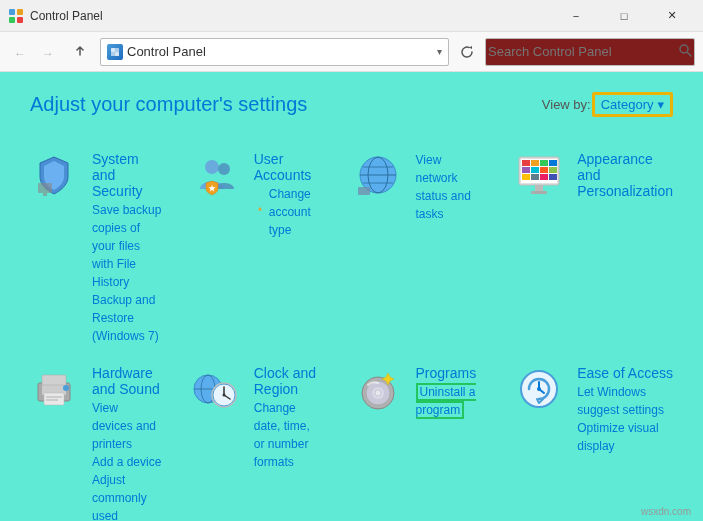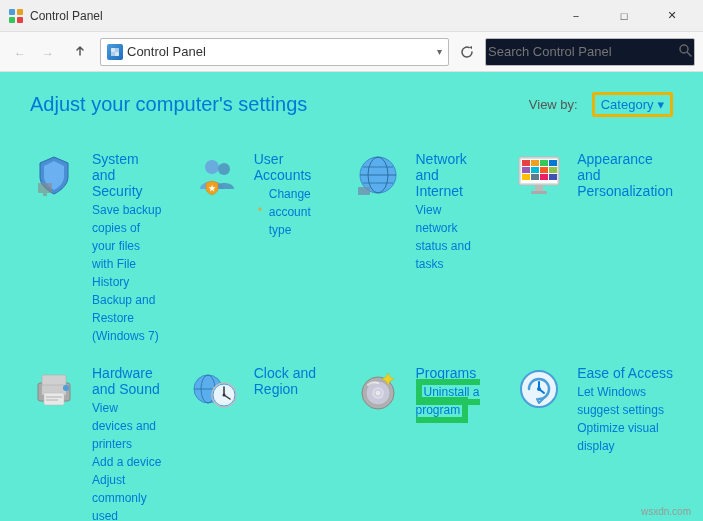--- a/index.html
+++ b/index.html
@@ -132,21 +132,21 @@
       display: flex;
       align-items: center;
       justify-content: center;
       color: #555;
       font-size: 14px;
     }
     .search-box {
       height: 28px;
       width: 210px;
       border: 1px solid #bbb;
-      background: #0f172a;
+      background: #7f1d1d;
       display: flex;
       align-items: center;
       padding: 0 2px;
       border-radius: 2px;
       gap: 4px;
       justify-content: flex-end;
     }
     .search-input {
       border: none;
       outline: none;
@@ -173,21 +173,21 @@
       margin-bottom: 24px;
     }
     .page-title {
       font-size: 20px;
       font-weight: 300;
       color: #0078d7;
     }
     .view-by {
       display: flex;
       align-items: center;
-      gap: 14px;
+      gap: 1px;
       font-size: 13px;
       color: #333;
     }
     .view-by-label { color: #555; }
     .category-btn {
       display: flex;
       align-items: center;
       gap: 4px;
       color: #0078d7;
       border: 3px solid #eab308;
@@ -231,21 +231,21 @@
     }
     .cat-link {
       font-size: 12px;
       color: #0078d7;
       cursor: pointer;
       display: block;
       line-height: 1.5;
       text-decoration: none;
     }
     .cat-link.highlighted {
-      border: 6px solid #22c55e;
+      border: 2px solid #22c55e;
       display: inline;
       padding: 0 2px;
     }
 
     .wsxdn {
       position: absolute;
       bottom: 4px;
       right: 12px;
       font-size: 10px;
       color: #999;
@@ -375,21 +375,20 @@
           <circle cx="24" cy="24" r="18" fill="#5aaeee" stroke="#3a8ecc" stroke-width="1"></circle>
           <ellipse cx="24" cy="24" rx="10" ry="18" fill="none" stroke="#2a6ea0" stroke-width="1"></ellipse>
           <line x1="6" y1="24" x2="42" y2="24" stroke="#2a6ea0" stroke-width="1"></line>
           <line x1="9" y1="16" x2="39" y2="16" stroke="#2a6ea0" stroke-width="0.8"></line>
           <line x1="9" y1="32" x2="39" y2="32" stroke="#2a6ea0" stroke-width="0.8"></line>
 
           <rect x="4" y="36" width="12" height="8" rx="1" fill="#7090b0" opacity="0.8"></rect>
         </svg>
       </div>
       <div class="cat-info">
-        <a class="cat-title">Network and Internet</a>
         <a class="cat-link">View network status and tasks</a>
       </div>
     </div>
 
     <div class="category-item">
       <div class="cat-icon">
         <svg width="48" height="48" viewBox="0 0 48 48">
 
           <rect x="4" y="6" width="40" height="28" rx="2" fill="#e0e0e0" stroke="#bbb" stroke-width="1"></rect>
           <rect x="6" y="8" width="36" height="24" fill="#fff"></rect>
@@ -448,20 +447,21 @@
 
           <circle cx="32" cy="30" r="12" fill="white" stroke="#bbb" stroke-width="1.5"></circle>
           <circle cx="32" cy="30" r="11" fill="#e8f4fe" stroke="#4a9eda" stroke-width="1"></circle>
           <line x1="32" y1="30" x2="32" y2="22" stroke="#333" stroke-width="1.5" stroke-linecap="round"></line>
           <line x1="32" y1="30" x2="38" y2="34" stroke="#333" stroke-width="1.5" stroke-linecap="round"></line>
           <circle cx="32" cy="30" r="1.5" fill="#333"></circle>
         </svg>
       </div>
       <div class="cat-info">
         <a class="cat-title">Clock and Region</a>
+        <a class="cat-link">Change date, time, or number formats</a>
       </div>
     </div>
 
     <div class="category-item">
       <div class="cat-icon">
         <svg width="48" height="48" viewBox="0 0 48 48">
 
           <circle cx="24" cy="28" r="16" fill="#b0b0b0" stroke="#888" stroke-width="1"></circle>
           <circle cx="24" cy="28" r="12" fill="#c8c8d8" stroke="#999" stroke-width="0.5"></circle>
           <circle cx="24" cy="28" r="6" fill="#d8d8e8"></circle>

